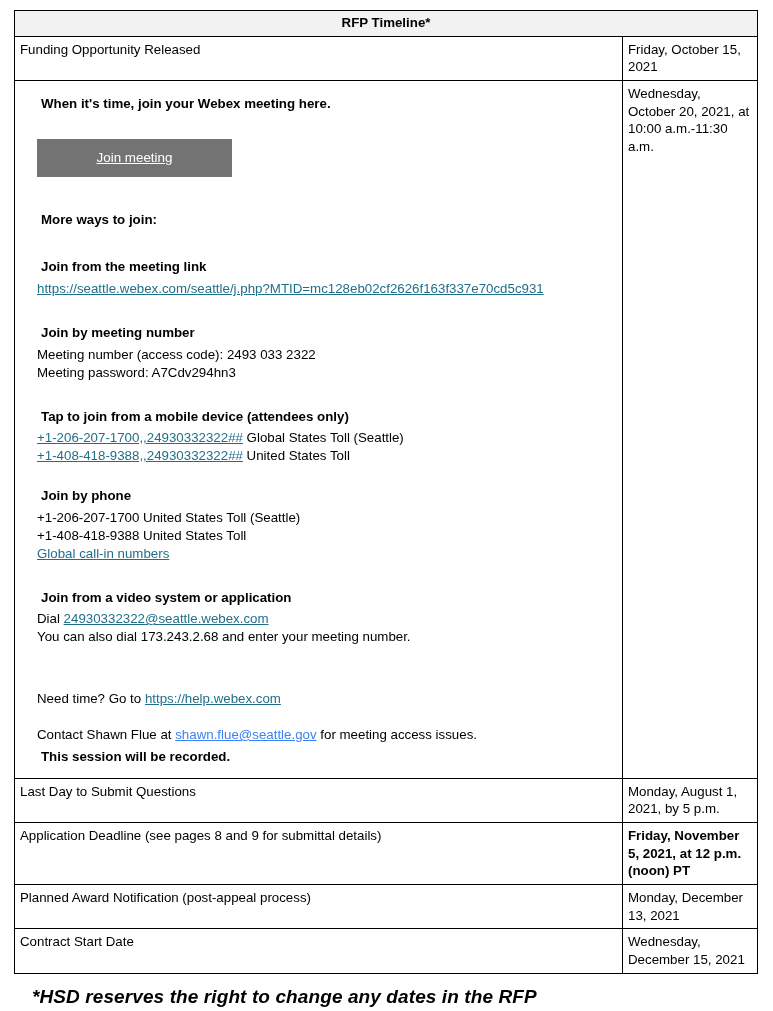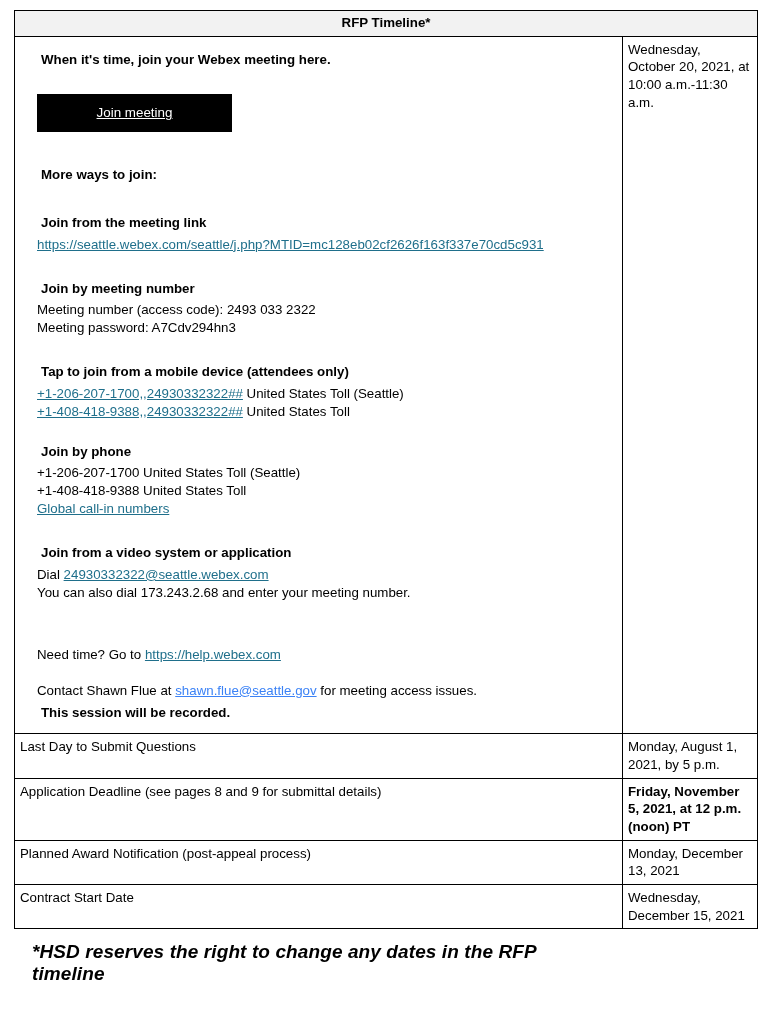--- a/index.html
+++ b/index.html
@@ -58,21 +58,21 @@
   .sp-22 { height: 22px; }
   .sp-18 { height: 18px; }
   .sp-30 { height: 30px; }
   .sp-44 { height: 44px; }
 
   .join-btn {
     display: block;
     width: 195px;
     height: 38px;
     line-height: 38px;
-    background: #000000;
+    background: #737373;
     color: #ffffff;
     text-align: center;
     text-decoration: underline;
     font-size: 13.4px;
     font-weight: normal;
     box-sizing: border-box;
     margin: 0;
   }
 
   a.lnk {
@@ -102,20 +102,24 @@
     <colgroup>
       <col class="c-event">
       <col class="c-date">
     </colgroup>
     <tbody>
 
       <tr>
         <td class="hdr-cell" colspan="2">RFP Timeline*</td>
       </tr>
 
+      <tr>
+        <td>Funding Opportunity Released</td>
+        <td class="date-cell">Friday, October 15, 2021</td>
+      </tr>
 
       <tr>
         <td class="webex">
 
           <p class="wx-h">When it's time, join your Webex meeting here.</p>
 
           <div class="sp-22"></div>
 
           <a class="join-btn" href="#">Join meeting</a>
 
@@ -130,21 +134,21 @@
 
           <div class="sp-22"></div>
 
           <p class="wx-h">Join by meeting number</p>
           <p class="wx-t">Meeting number (access code): 2493 033 2322</p>
           <p class="wx-t">Meeting password: A7Cdv294hn3</p>
 
           <div class="sp-22"></div>
 
           <p class="wx-h">Tap to join from a mobile device (attendees only)</p>
-          <p class="wx-t"><a class="lnk" href="#">+1-206-207-1700,,24930332322##</a><span> United States Toll (Seattle)</span></p>
+          <p class="wx-t"><a class="lnk" href="#">+1-206-207-1700,,24930332322##</a><span> Global States Toll (Seattle)</span></p>
           <p class="wx-t"><a class="lnk" href="#">+1-408-418-9388,,24930332322##</a><span> United States Toll</span></p>
 
           <div class="sp-18"></div>
 
           <p class="wx-h">Join by phone</p>
           <p class="wx-t">+1-206-207-1700 United States Toll (Seattle)</p>
           <p class="wx-t">+1-408-418-9388 United States Toll</p>
           <p class="wx-t"><a class="lnk" href="#">Global call-in numbers</a></p>
 
           <div class="sp-22"></div>

